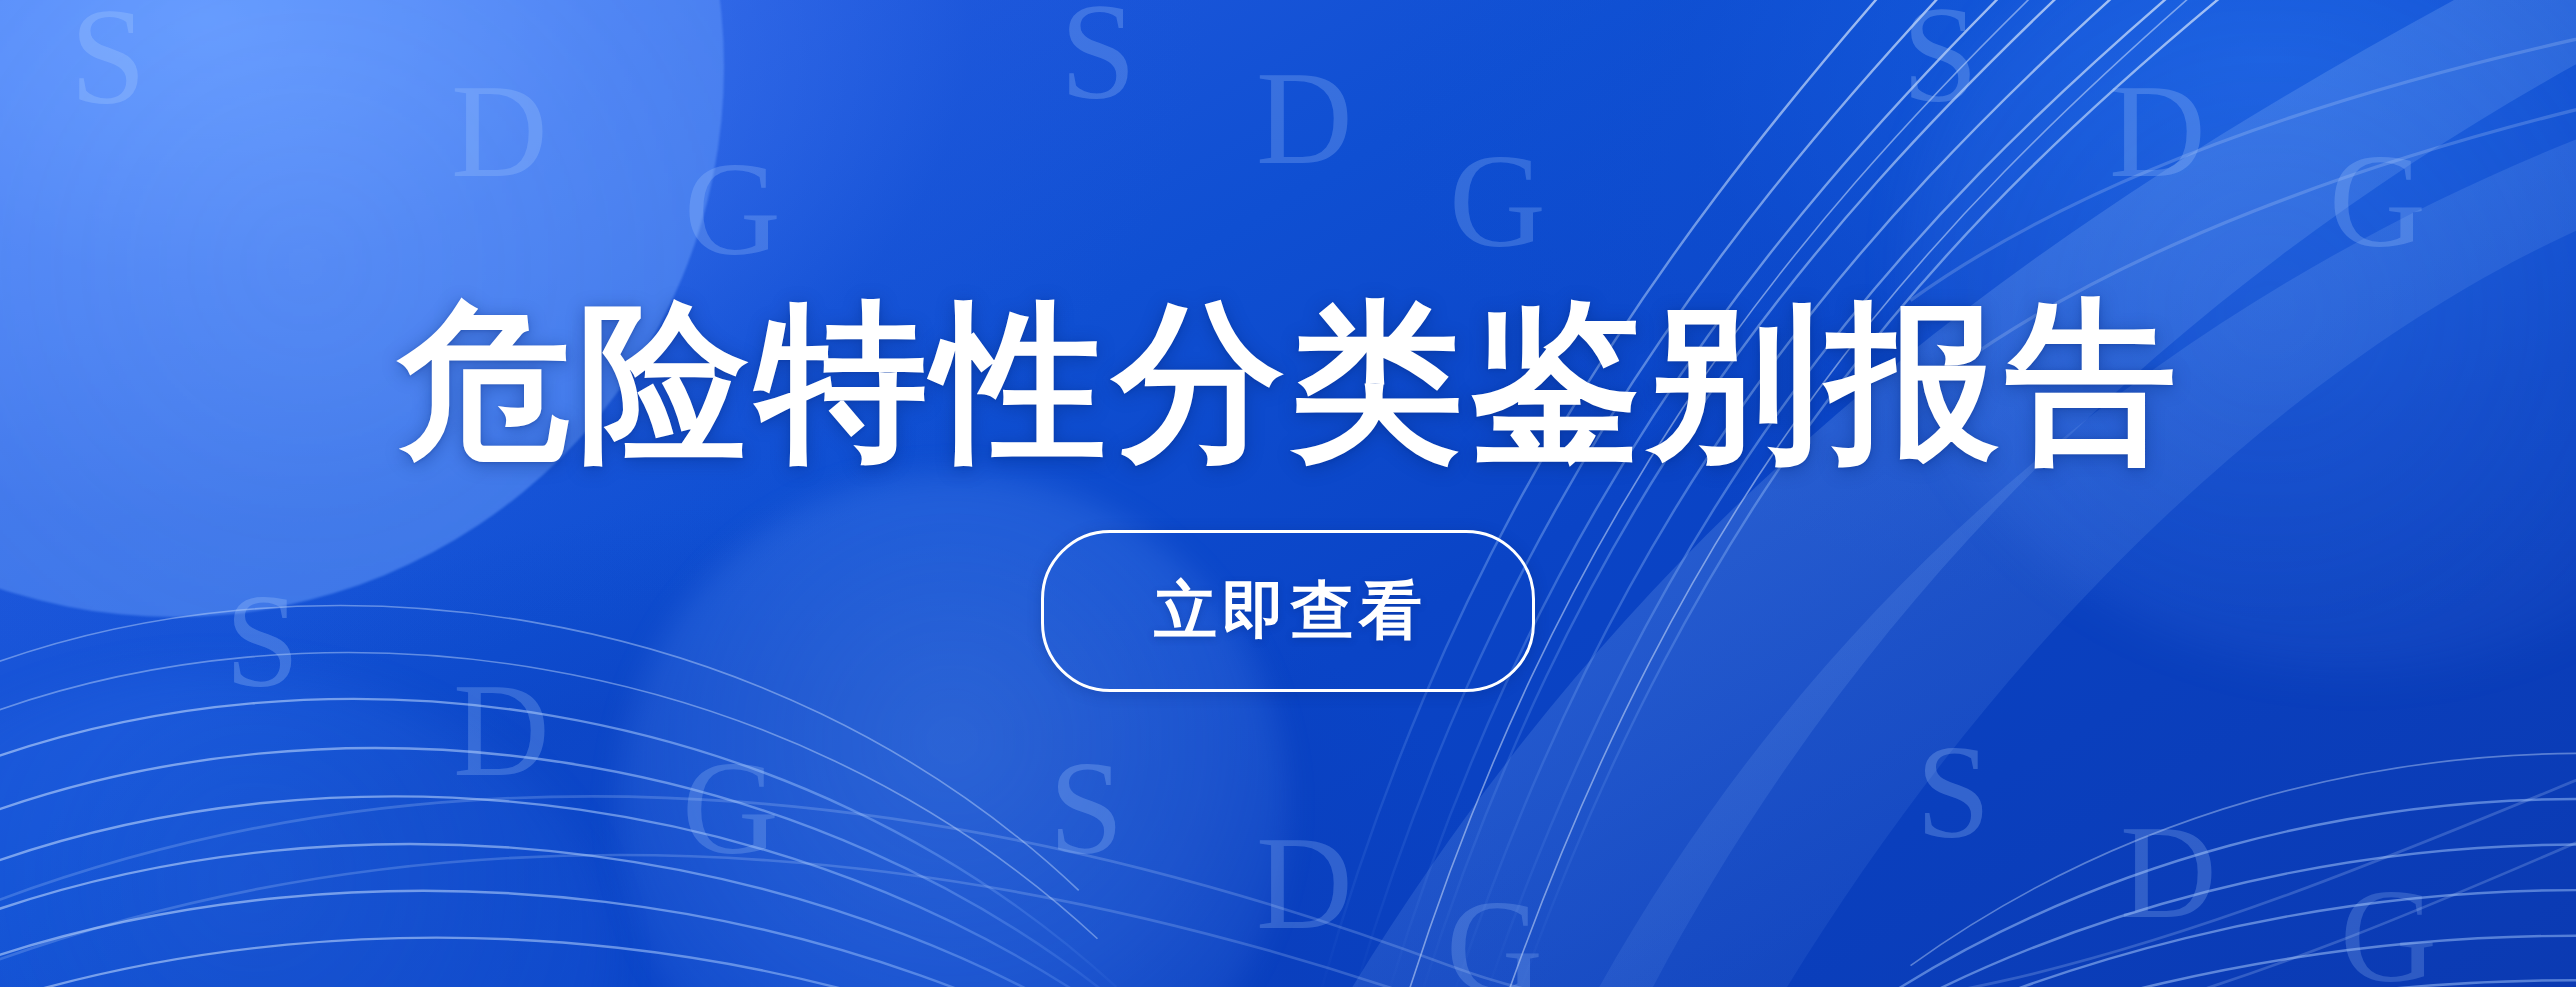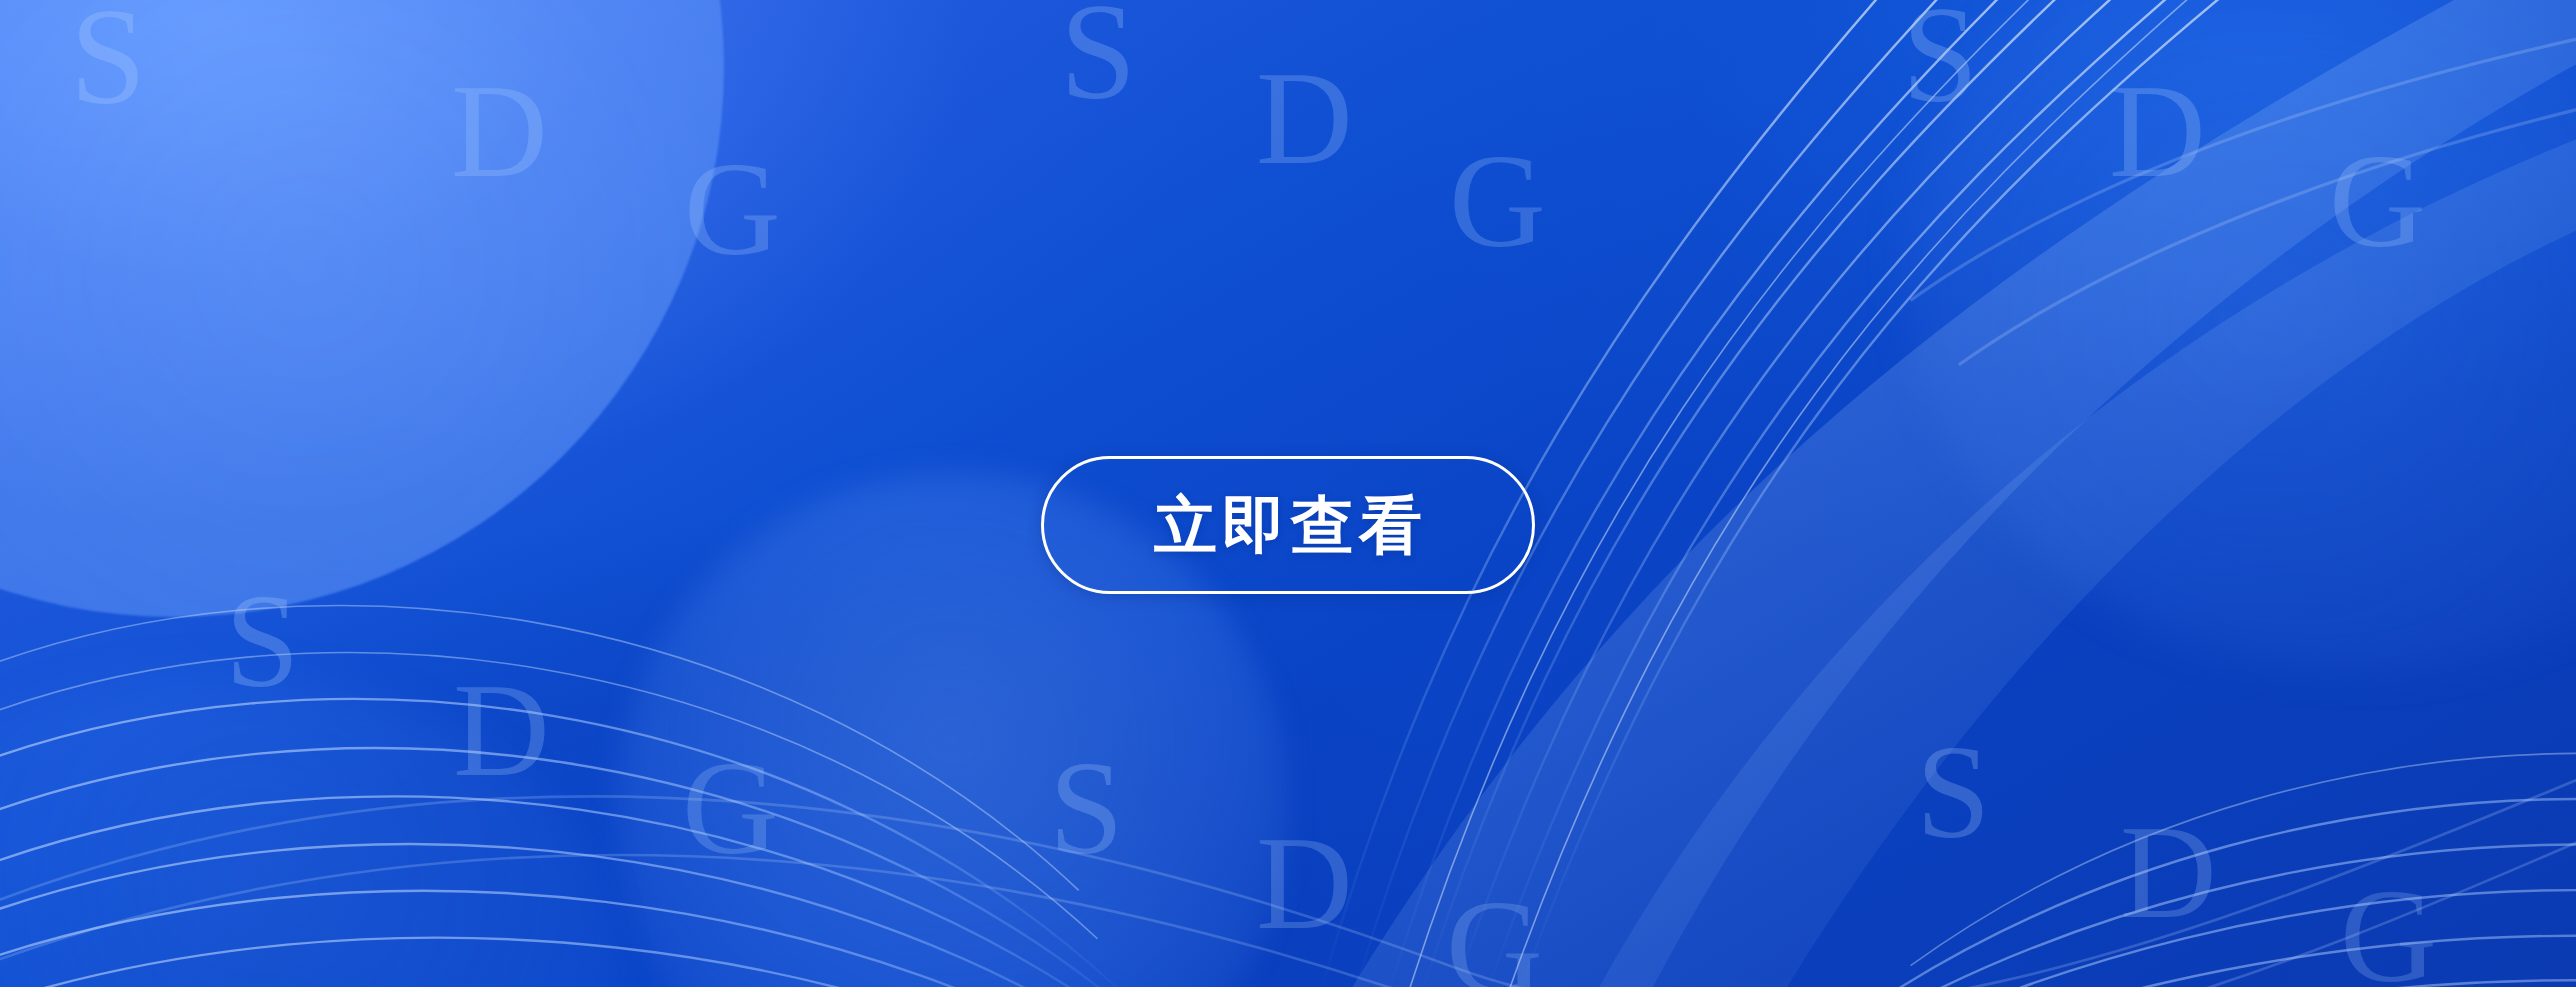--- a/index.html
+++ b/index.html
@@ -66,21 +66,21 @@
     font-size:171px;
     font-weight:700;
     letter-spacing:7.5px;
     line-height:1.0;
     margin:0 0 0 7.5px;
     text-shadow:0 3.2px 18px rgba(6,40,120,0.40), 0 1.1px 3.2px rgba(6,40,120,0.25);
     white-space:nowrap;
   }
   #cta-wrap{margin-top:63px;display:flex;justify-content:center;width:100%;}
   #cta{
-    width:494px;height:138px;
+    width:494px;height:162px;
     border:3.8px solid #ffffff;
     border-radius:69px;
     background:transparent;
     color:#ffffff;
     font-size:63px;
     font-weight:700;
     letter-spacing:5.4px;
     line-height:1;
     display:flex;align-items:center;justify-content:center;
     cursor:pointer;
@@ -188,20 +188,21 @@
       <span class="wm" style="left: 682px; top: 741px; font-size: 134px; color: rgb(170, 205, 255); opacity: 0.24;">G</span>
       <span class="wm" style="left: 1049px; top: 741px; font-size: 134px; color: rgb(170, 205, 255); opacity: 0.26;">S</span>
       <span class="wm" style="left: 1256px; top: 816px; font-size: 134px; color: rgb(170, 205, 255); opacity: 0.24;">D</span>
       <span class="wm" style="left: 1446px; top: 880px; font-size: 134px; color: rgb(170, 205, 255); opacity: 0.22;">G</span>
       <span class="wm" style="left: 1916px; top: 725px; font-size: 134px; color: rgb(170, 205, 255); opacity: 0.26;">S</span>
       <span class="wm" style="left: 2120px; top: 805px; font-size: 134px; color: rgb(170, 205, 255); opacity: 0.24;">D</span>
       <span class="wm" style="left: 2340px; top: 869px; font-size: 134px; color: rgb(170, 205, 255); opacity: 0.22;">G</span>
     </div>
 
   <div id="content">
+    <h1 id="title">危险特性分类鉴别报告</h1>
 
     <div id="cta-wrap">
       <div id="cta" role="button">立即查看</div>
     </div>
   </div>
 
 </div>
 
 
 </body></html>

